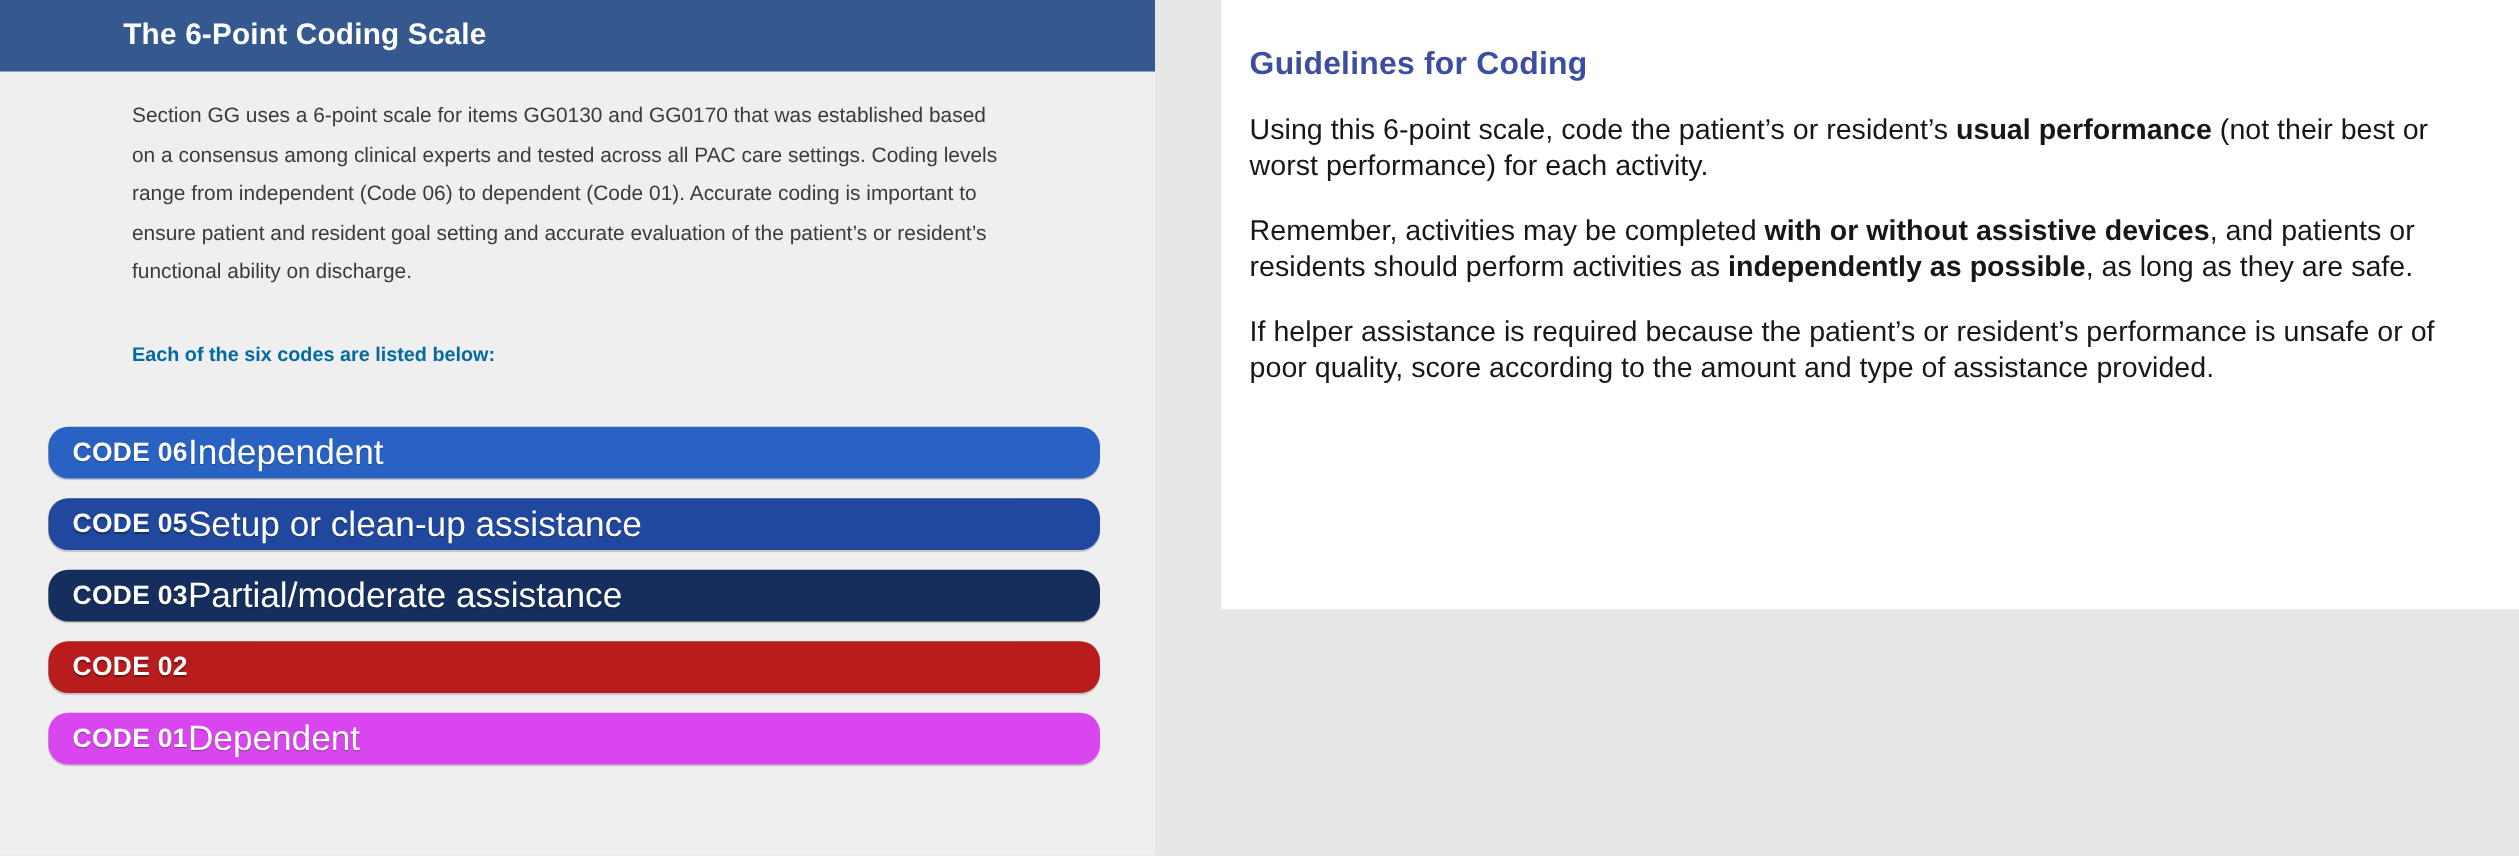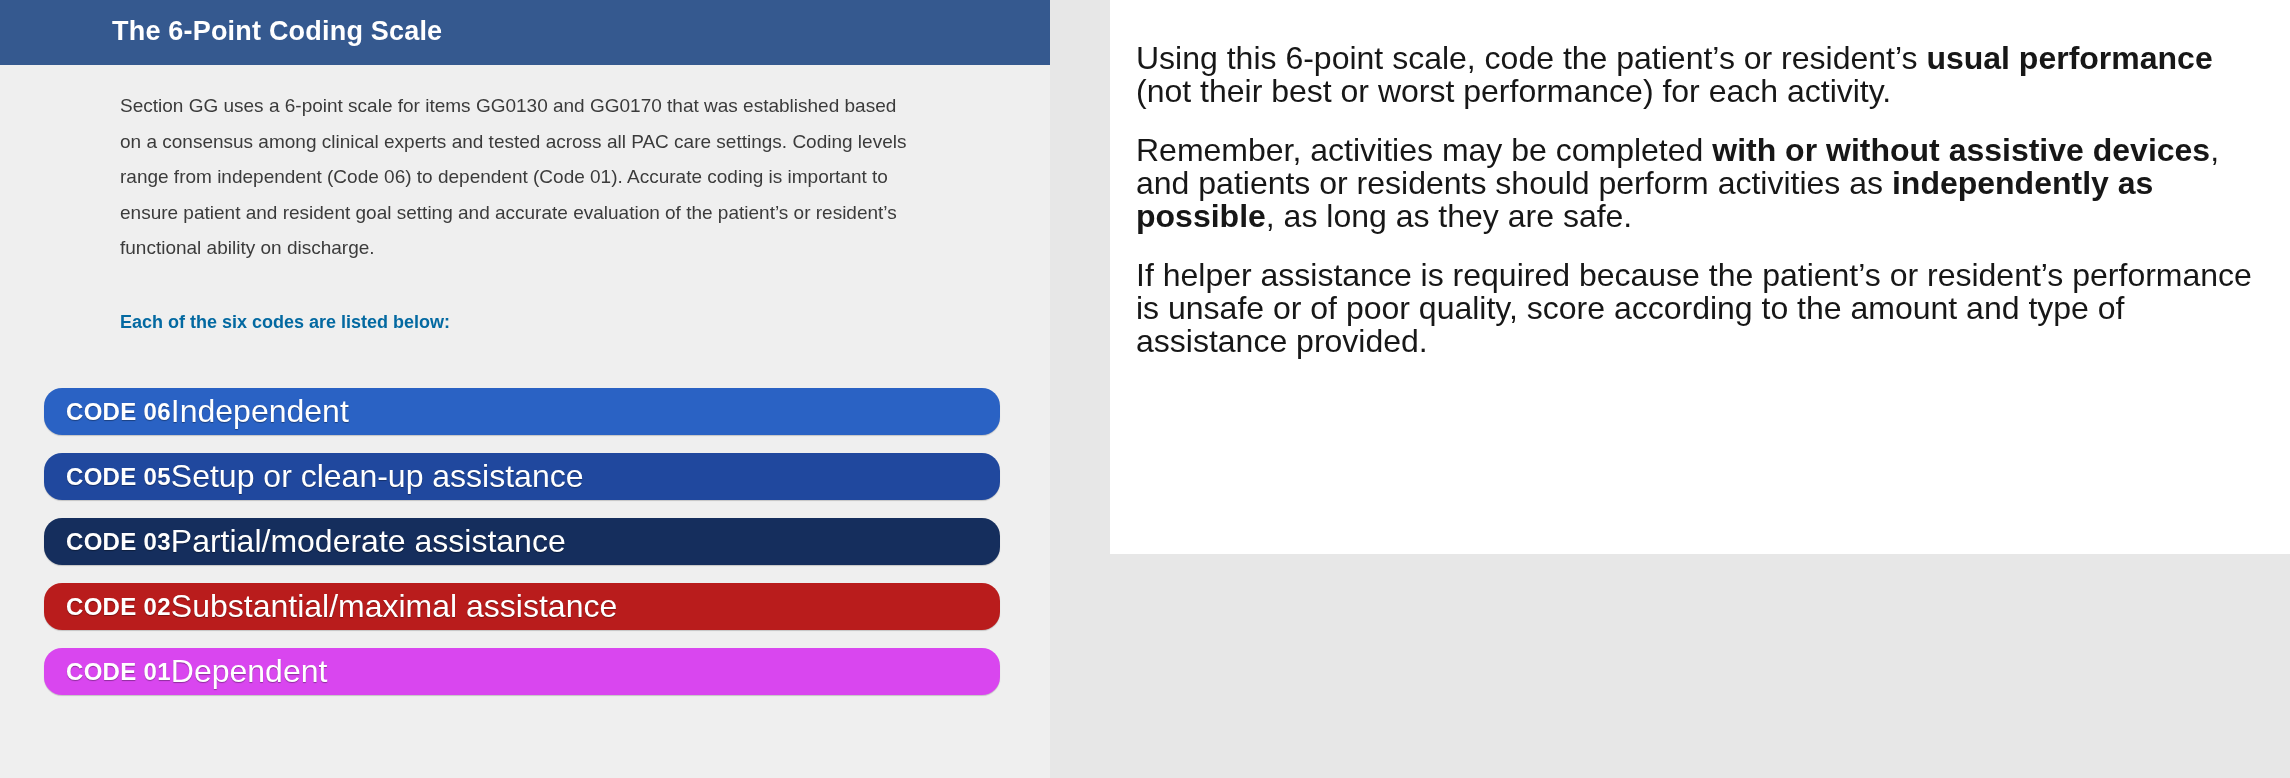--- a/index.html
+++ b/index.html
@@ -135,21 +135,21 @@
   .card-title {
     margin: 0 0 26px 0;
     color: #3c4ea0;
     font-size: 29px;
     font-weight: bold;
     letter-spacing: 0.2px;
   }
   .card-para {
     margin: 0 0 26px 0;
     color: #171717;
-    font-size: 32px;
+    font-size: 26px;
     line-height: 33px;
   }
   .card-para:last-child {
     margin-bottom: 0;
   }
   .card-para b {
     font-weight: bold;
   }
 </style>
 </head>
@@ -176,33 +176,33 @@
       <div class="code-bar" style="background: rgb(32, 72, 158);">
         <span class="code-num">CODE 05</span>
         <span class="code-label">Setup or clean-up assistance</span>
       </div>
       <div class="code-bar" style="background: rgb(21, 46, 93);">
         <span class="code-num">CODE 03</span>
         <span class="code-label">Partial/moderate assistance</span>
       </div>
       <div class="code-bar" style="background: #b91c1c;">
         <span class="code-num">CODE 02</span>
-        <span class="code-label">Substantial/maximal assistance</span>
       </div>
       <div class="code-bar" style="background: #d946ef;">
         <span class="code-num">CODE 01</span>
         <span class="code-label">Dependent</span>
       </div>
     </div>
 
   </div>
 
   <div class="right-panel">
     <div class="white-card">
       <div class="card-inner">
+        <h2 class="card-title">Guidelines for Coding</h2>
         <p class="card-para"><span>Using this 6-point scale, code the patient’s or resident’s </span><b>usual performance</b><span> (not their best or worst performance) for each activity.</span></p>
         <p class="card-para"><span>Remember, activities may be completed </span><b>with or without assistive devices</b><span>, and patients or residents should perform activities as </span><b>independently as possible</b><span>, as long as they are safe.</span></p>
         <p class="card-para"><span>If helper assistance is required because the patient’s or resident’s performance is unsafe or of poor quality, score according to the amount and type of assistance provided.</span></p>
       </div>
     </div>
   </div>
 
 </div>
 
 </body></html>

